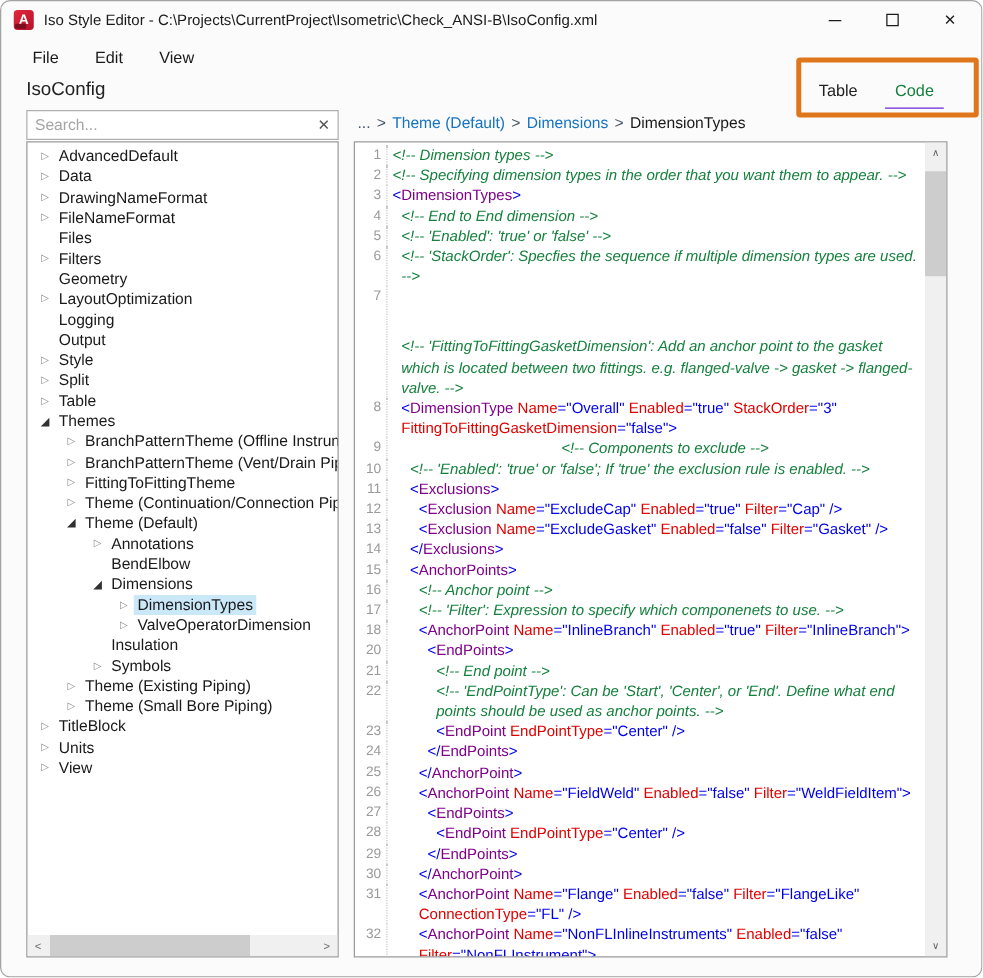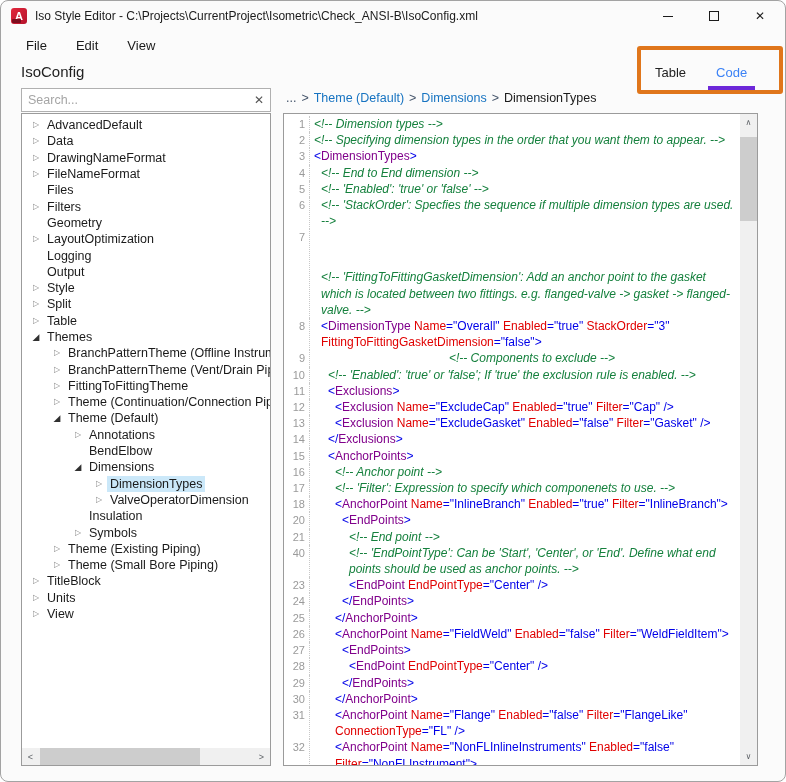--- a/index.html
+++ b/index.html
@@ -23,21 +23,21 @@
   .glyph-min { width:10px; height:1px; background:#1b1b1b; display:block; }
   .glyph-max { width:10px; height:10px; border:1px solid #1b1b1b; display:block; }
   .glyph-close { font-size:12px; color:#1b1b1b; line-height:1; }
   
   .menubar { position:absolute; left:15px; top:34px; display:flex; gap:9px; }
   .menu-item { font-size:13px; color:#1a1a1a; padding:3px 10px; }
   
   .page-title { position:absolute; left:20px; top:62px; font-size:15px; color:#222; }
   .tabs { position:absolute; left:646px; top:62px; display:flex; gap:14px; }
   .tab { font-size:13px; color:#222; padding:2px 8px 6px 8px; }
-  .tab.active { border-bottom:8px solid #6d28d9; color:#3b82f6; }
+  .tab.active { border-bottom:1px solid #6d28d9; color:#15803d; }
   .annotation-box {
     position:absolute; left:636px; top:45px; width:146px; height:48px;
     border:4px solid #e0761b; border-radius:3px; pointer-events:none; z-index:5;
   }
   
   .search-box {
     position:absolute; left:20px; top:87px; width:250px; height:24px;
     background:#fff; border:1px solid #b0b0b0; display:flex; align-items:center;
   }
   .search-input {
@@ -355,21 +355,21 @@
         </div>
         <div class="code-line">
           <span class="ln">20</span>
           <span class="cl" style="padding-left: 32px;"><span class="sc-d">&lt;</span><span class="sc-t">EndPoints</span><span class="sc-d">&gt;</span></span>
         </div>
         <div class="code-line">
           <span class="ln">21</span>
           <span class="cl" style="padding-left: 39px;"><span class="sc-c">&lt;!-- End point --&gt;</span></span>
         </div>
         <div class="code-line">
-          <span class="ln">40</span>
+          <span class="ln">22</span>
           <span class="cl" style="padding-left: 39px;"><span class="sc-c">&lt;!-- 'EndPointType': Can be 'Start', 'Center', or 'End'. Define what end points should be used as anchor points. --&gt;</span></span>
         </div>
         <div class="code-line">
           <span class="ln">23</span>
           <span class="cl" style="padding-left: 39px;"><span class="sc-d">&lt;</span><span class="sc-t">EndPoint</span><span class="sc-a"> EndPointType</span><span class="sc-d">=</span><span class="sc-v">"Center"</span><span class="sc-d"> /&gt;</span></span>
         </div>
         <div class="code-line">
           <span class="ln">24</span>
           <span class="cl" style="padding-left: 32px;"><span class="sc-d">&lt;/</span><span class="sc-t">EndPoints</span><span class="sc-d">&gt;</span></span>
         </div>

